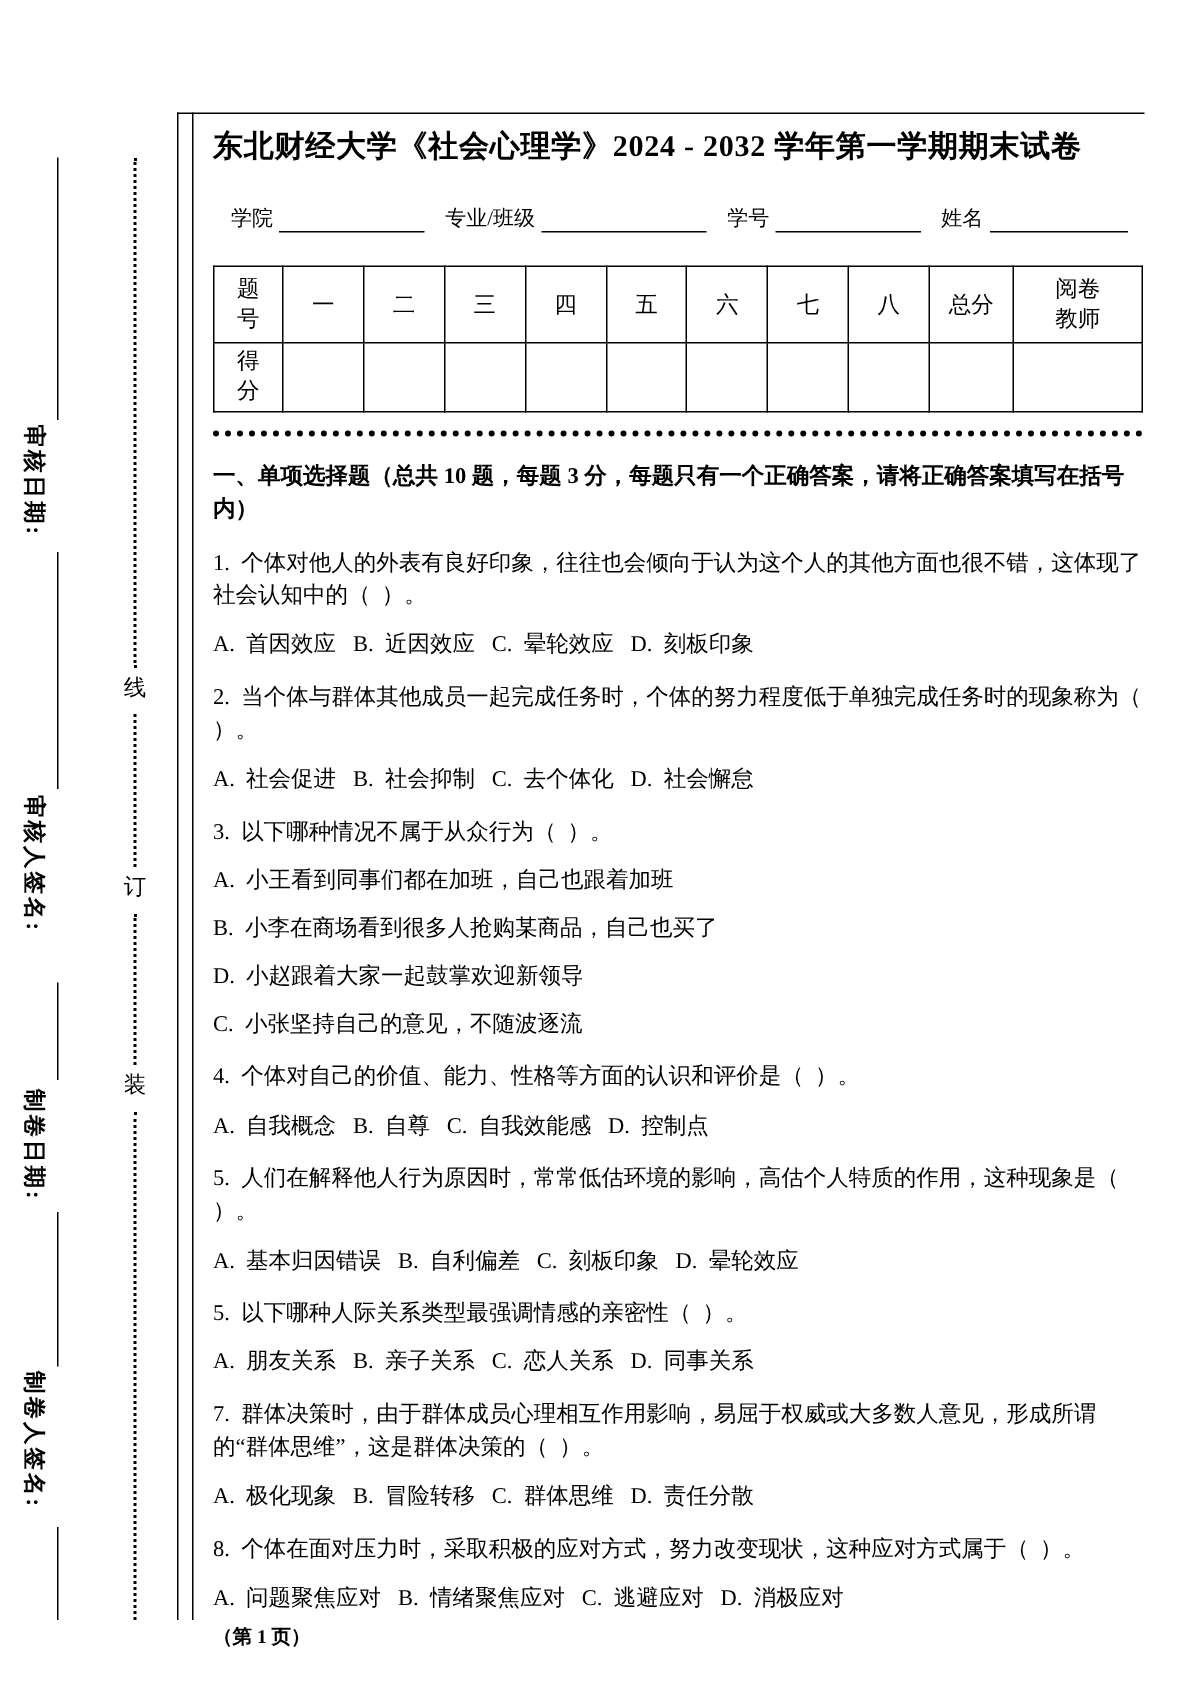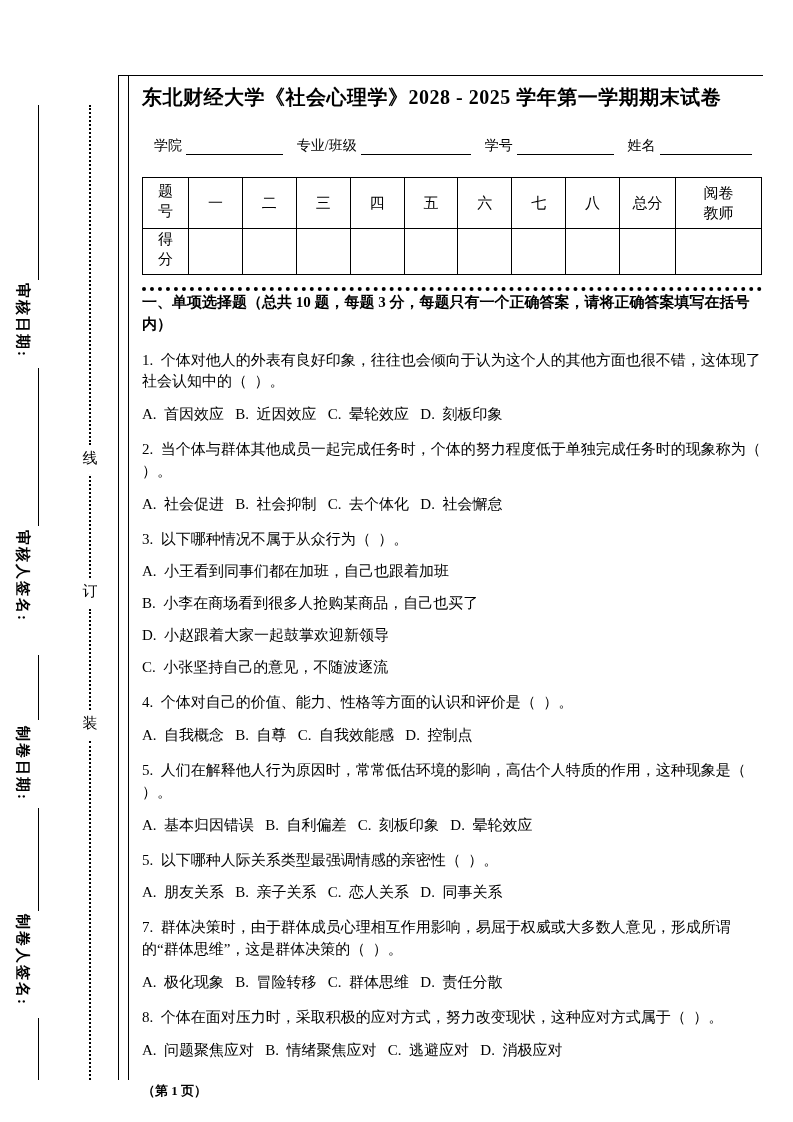--- a/index.html
+++ b/index.html
@@ -25,24 +25,24 @@
   .title { font-size:20px; font-weight:bold; letter-spacing:0.5px; white-space:nowrap; }
   .fields { display:flex; align-items:flex-end; margin-top:26px; padding:0 10px 0 12px; font-size:14px; font-weight:normal; }
   .flabel { white-space:nowrap; }
   .flabel + .fill { margin-left:4px; }
   .fill { border-bottom:1.3px solid #000; height:1.1em; }
   .flabel:not(:first-child) { margin-left:14px; }
   table.score { width:100%; border-collapse:collapse; table-layout:fixed; margin-top:22px; }
   table.score td { border:1.3px solid #000; text-align:center; vertical-align:middle; font-size:15px; padding:2px; }
   tr.r1 td { height:46px; }
   tr.r2 td { height:36px; }
-  .wrap1 { display:inline-block; width:17px; word-break:break-all; line-height:1.35;font-family:Liberation Mono, monospace; }
+  .wrap1 { display:inline-block; width:17px; word-break:break-all; line-height:1.35; }
   .wrap2 { display:inline-block; width:34px; word-break:break-all; line-height:1.35; }
   .dotline { margin-top:12px; height:0; border-top:4px dotted #000; }
-  .section-heading { font-weight:bold; font-size:15px; line-height:1.5; white-space:pre-wrap; }
+  .section-heading { margin-top:16px; font-weight:bold; font-size:15px; line-height:1.5; white-space:pre-wrap; }
   .qarea { font-size:15px; }
   .question { margin-top:14px; }
   .q-stem { line-height:1.45; white-space:pre-wrap; }
   .q-opt { margin-top:11px; line-height:1.4; white-space:pre-wrap; }
   .footer { position:absolute; left:142px; top:1082px; width:620px; text-align:left; font-size:13px; font-weight:bold; }
 </style>
 </head>
 <body>
 
 <div class="blank-line" style="top:105px; height:175px;"></div>
@@ -63,21 +63,21 @@
 <div class="bind-seg" style="top:609px; height:101px;"></div>
 <div class="bind-char" style="top:714px;">装</div>
 <div class="bind-seg" style="top:741px; height:339px;"></div>
 
 <div class="frame-top"></div>
 <div class="frame-v1"></div>
 <div class="frame-v2"></div>
 
 <div class="content">
 
-  <div class="title">东北财经大学《社会心理学》2028 - 2025 学年第一学期期末试卷</div>
+  <div class="title">东北财经大学《社会心理学》2024 - 2032 学年第一学期期末试卷</div>
 
   <div class="fields">
     <span class="flabel">学院</span>
     <span class="fill" style="flex:1.1;"></span>
     <span class="flabel">专业/班级</span>
     <span class="fill" style="flex:1.25;"></span>
     <span class="flabel">学号</span>
     <span class="fill" style="flex:1.1;"></span>
     <span class="flabel">姓名</span>
     <span class="fill" style="flex:1.05;"></span>

